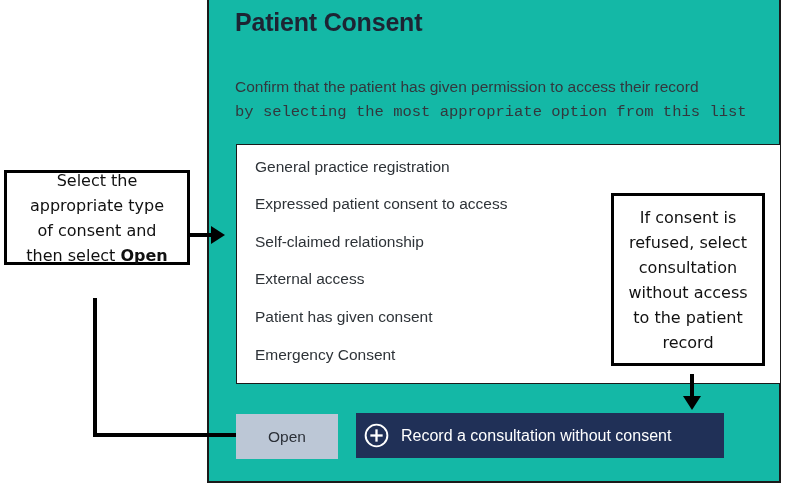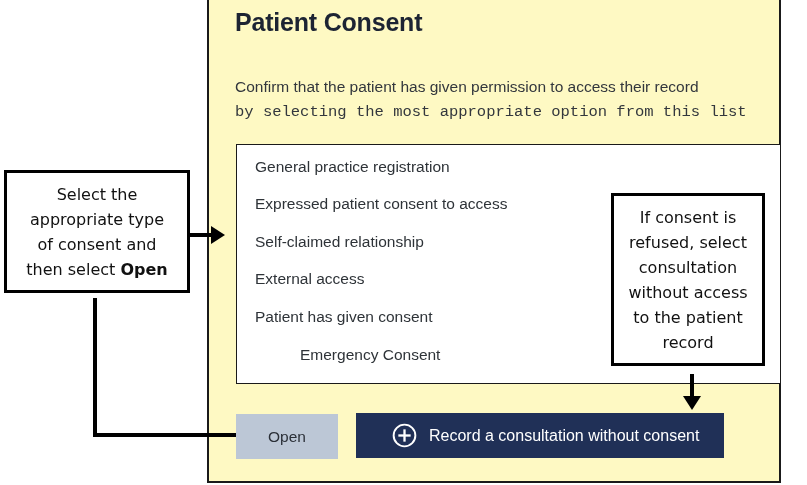--- a/index.html
+++ b/index.html
@@ -16,21 +16,21 @@
     overflow: hidden;
   }
 
   
   #panel {
     position: absolute;
     left: 207px;
     top: 0px;
     width: 574px;
     height: 483px;
-    background: #fef9c3;
+    background: #14b8a6;
     border: 2px solid #1a1a1a;
     border-top: none;
     box-sizing: border-box;
     text-align: center;
   }
   #panel-title {
     position: absolute;
     left: 26px;
     top: 8px;
     font-size: 25px;
@@ -65,21 +65,21 @@
     left: 18px;
     font-size: 15.5px;
     color: #2e3338;
     white-space: nowrap;
   }
   .list-item.i0 { top: 13px; }
   .list-item.i1 { top: 50px; }
   .list-item.i2 { top: 88px; }
   .list-item.i3 { top: 125px; }
   .list-item.i4 { top: 163px; }
-  .list-item.i5 { top: 201px; margin-left: 45px; }
+  .list-item.i5 { top: 201px; }
 
   
   #open-button {
     position: absolute;
     left: 27px;
     top: 414px;
     width: 102px;
     height: 45px;
     background: #bcc7d6;
     display: flex;
@@ -92,21 +92,21 @@
   #record-button {
     position: absolute;
     left: 147px;
     top: 413px;
     width: 368px;
     height: 45px;
     background: #203057;
     display: flex;
     align-items: center;
     box-sizing: border-box;
-    padding-left: 36px;
+    padding-left: 8px;
   }
   #record-plus-icon {
     width: 25px;
     height: 25px;
     flex: 0 0 auto;
     margin-right: 12px;
   }
   #record-label {
     font-size: 16px;
     color: #ffffff;
@@ -124,21 +124,21 @@
     text-align: center;
     display: flex;
     flex-direction: column;
     justify-content: center;
     z-index: 5;
   }
   #callout-left {
     left: 4px;
     top: 170px;
     width: 186px;
-    height: 123px;
+    height: 95px;
     font-size: 16px;
     line-height: 25px;
   }
   #callout-right {
     left: 611px;
     top: 193px;
     width: 154px;
     height: 173px;
     font-size: 16px;
     line-height: 25px;

